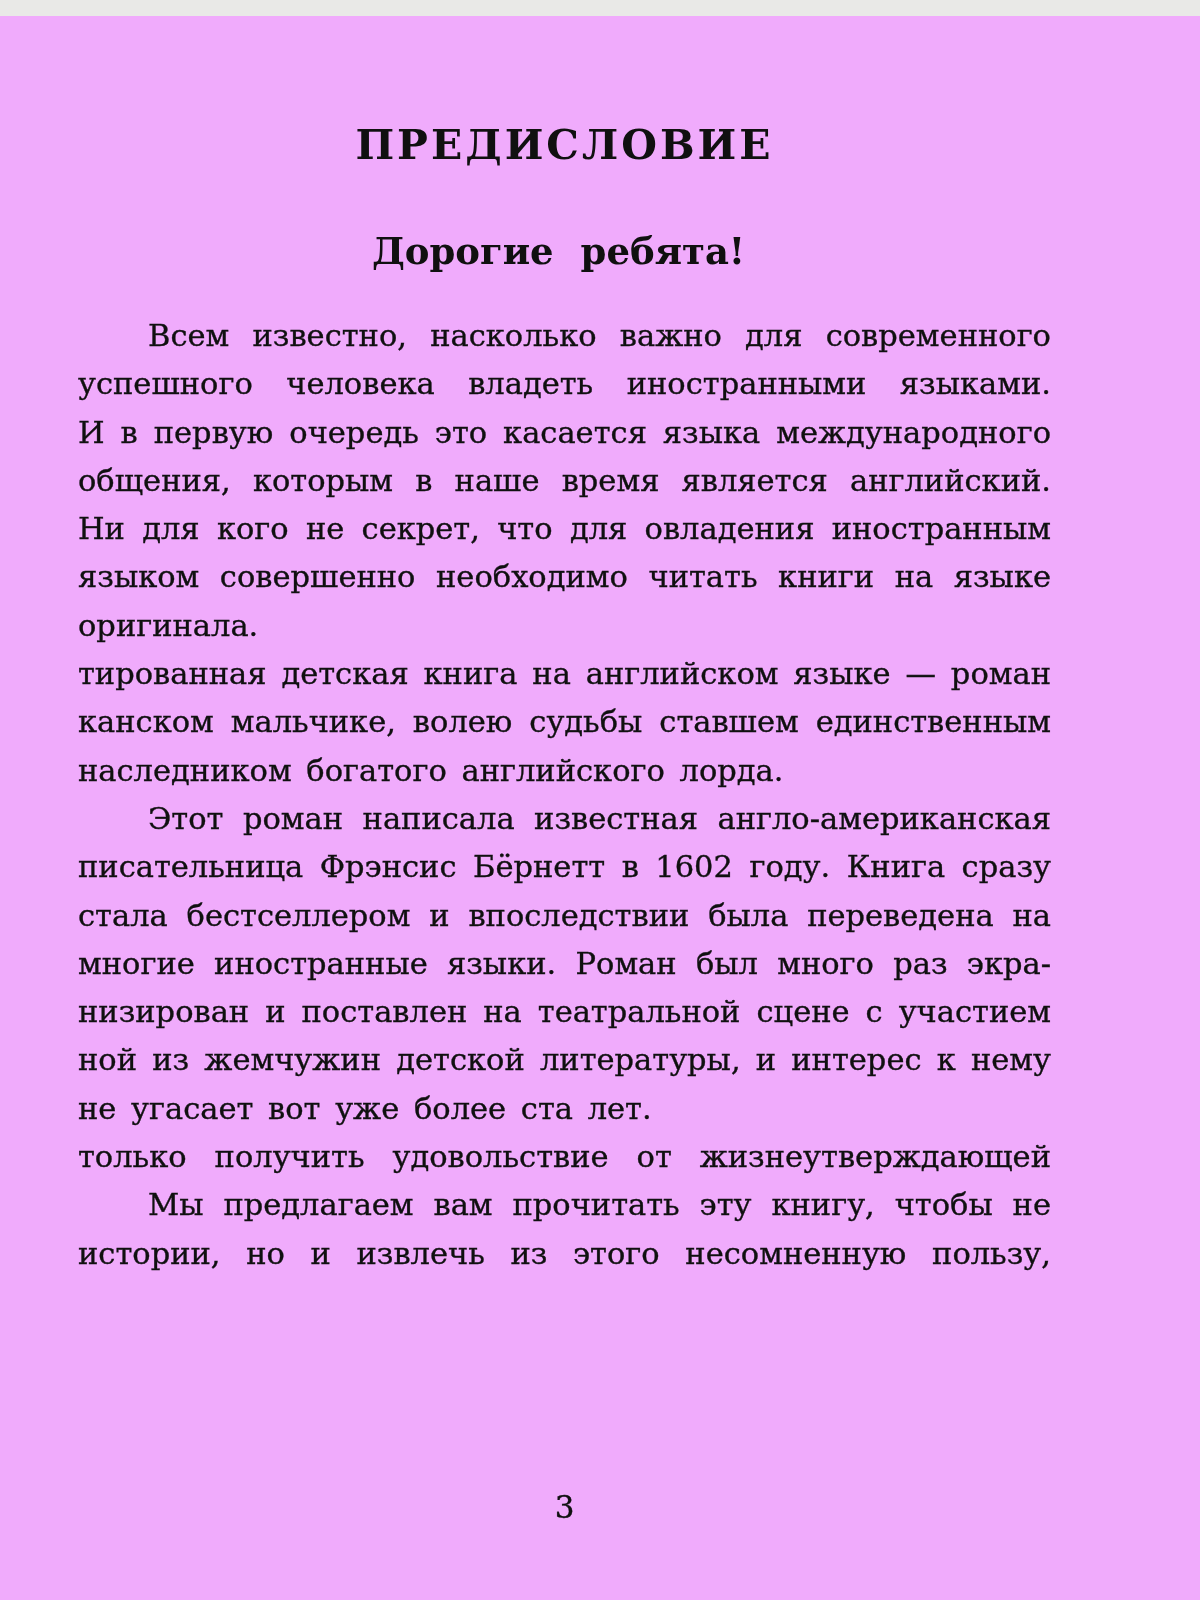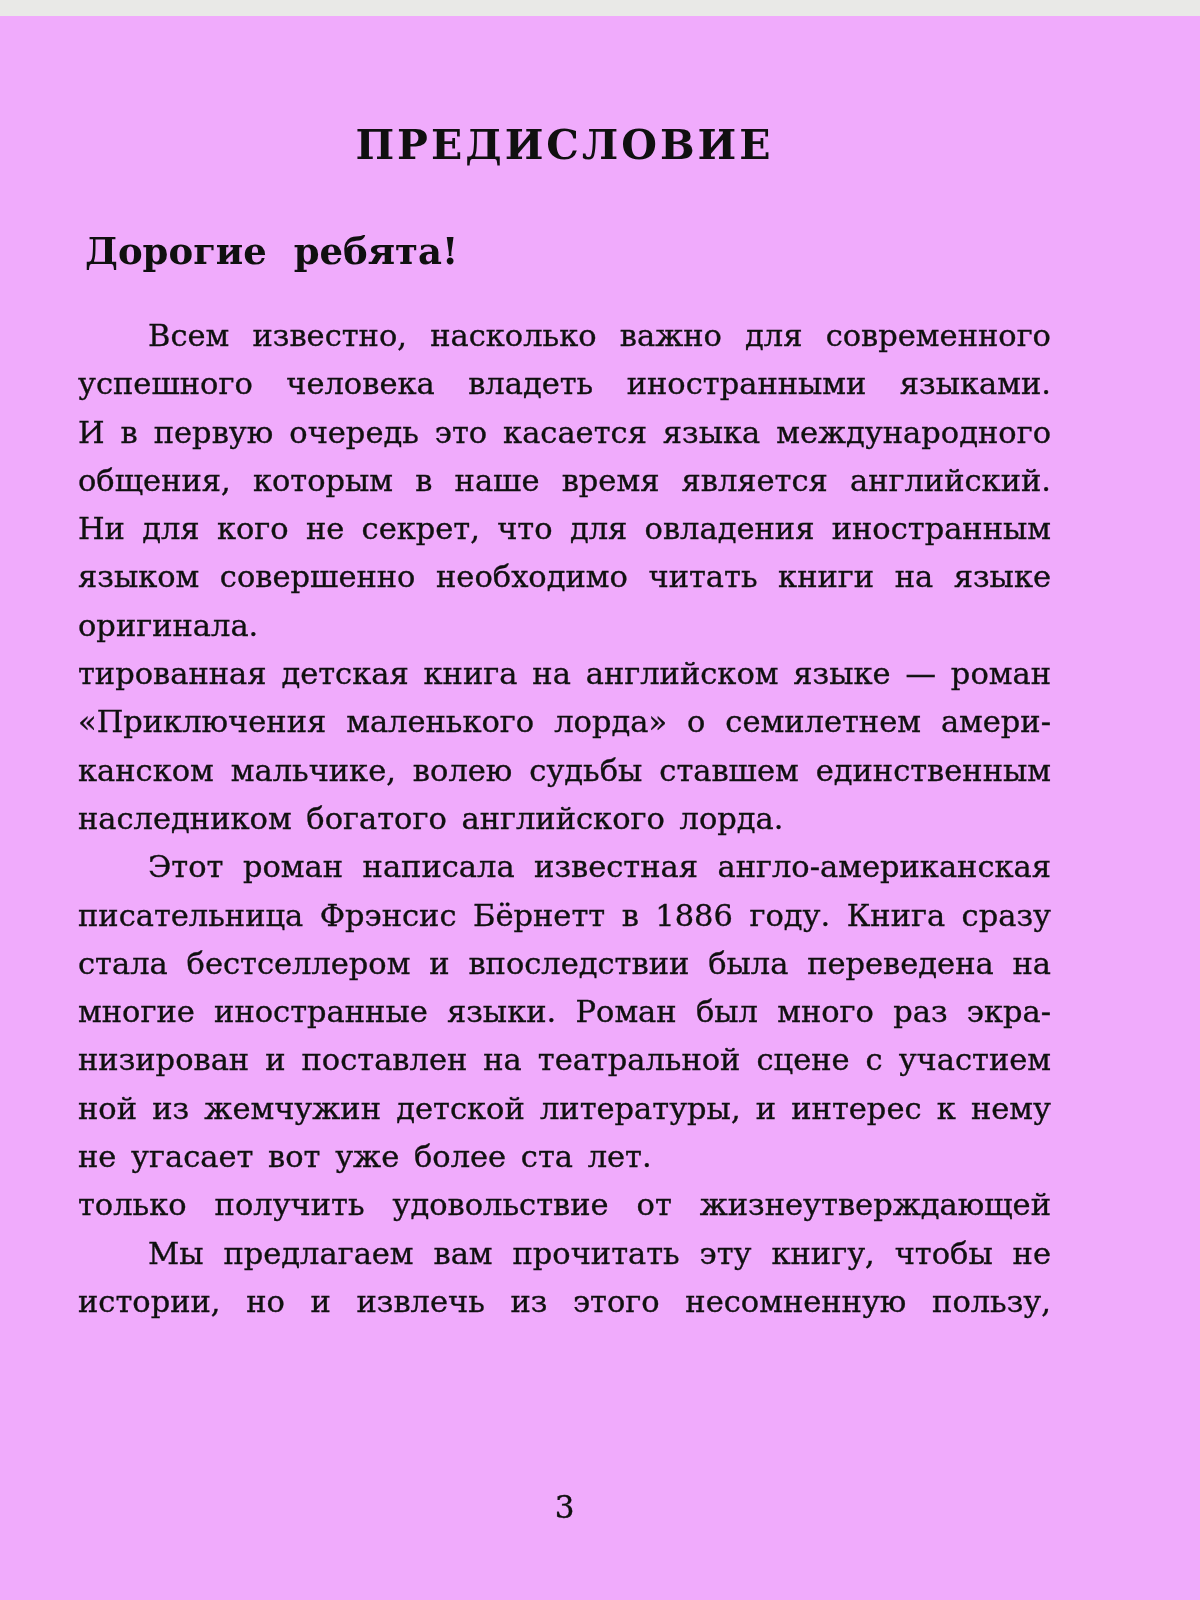--- a/index.html
+++ b/index.html
@@ -25,23 +25,23 @@
     font-size: 41px;
     line-height: 50px;
     font-weight: bold;
     letter-spacing: 3px;
     white-space: nowrap;
   }
 
   .subtitle {
     position: absolute;
     top: 212px;
-    left: 85px;
+    left: 72px;
     width: 973px;
-    text-align: left;
+    text-align: center;
     font-size: 37px;
     line-height: 46px;
     font-weight: bold;
     word-spacing: 14px;
     white-space: nowrap;
   }
 
   .body-text {
     position: absolute;
     top: 296px;
@@ -81,25 +81,24 @@
 
   <div class="body-text">
       <div class="line first">Всем известно, насколько важно для современного</div>
       <div class="line">успешного человека владеть иностранными языками.</div>
       <div class="line">И в первую очередь это касается языка международного</div>
       <div class="line">общения, которым в наше время является английский.</div>
       <div class="line">Ни для кого не секрет, что для овладения иностранным</div>
       <div class="line">языком совершенно необходимо читать книги на языке</div>
       <div class="line last-left">оригинала.</div>
       <div class="line">тированная детская книга на английском языке — роман</div>
-      <div class="line">«Приключения маленького лорда» о семилетнем амери-</div>
       <div class="line">канском мальчике, волею судьбы ставшем единственным</div>
       <div class="line last-left">наследником богатого английского лорда.</div>
       <div class="line first">Этот роман написала известная англо-американская</div>
-      <div class="line">писательница Фрэнсис Бёрнетт в 1886 году. Книга сразу</div>
+      <div class="line">писательница Фрэнсис Бёрнетт в 1602 году. Книга сразу</div>
       <div class="line">стала бестселлером и впоследствии была переведена на</div>
       <div class="line">многие иностранные языки. Роман был много раз экра-</div>
       <div class="line">низирован и поставлен на театральной сцене с участием</div>
       <div class="line">ной из жемчужин детской литературы, и интерес к нему</div>
       <div class="line last-left">не угасает вот уже более ста лет.</div>
       <div class="line">только получить удовольствие от жизнеутверждающей</div>
       <div class="line first">Мы предлагаем вам прочитать эту книгу, чтобы не</div>
       <div class="line">истории, но и извлечь из этого несомненную пользу,</div>
     </div>
 

